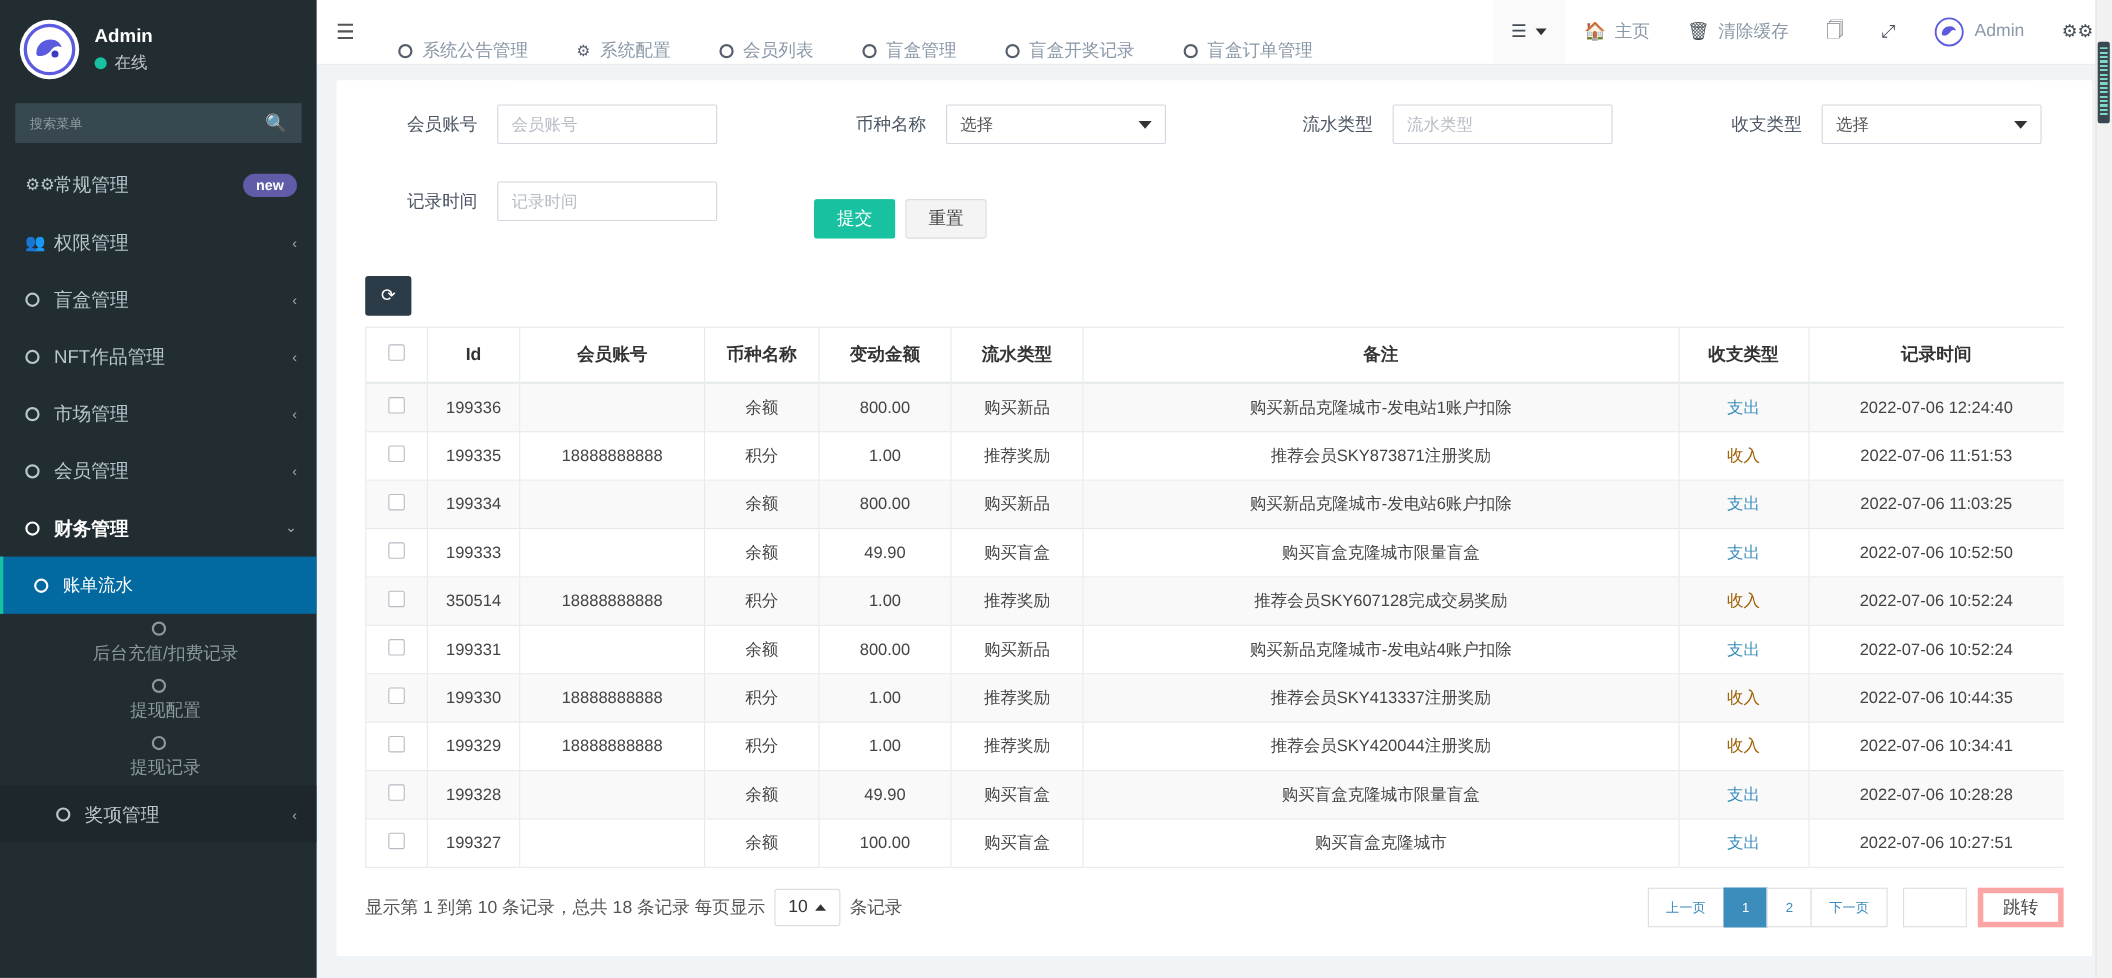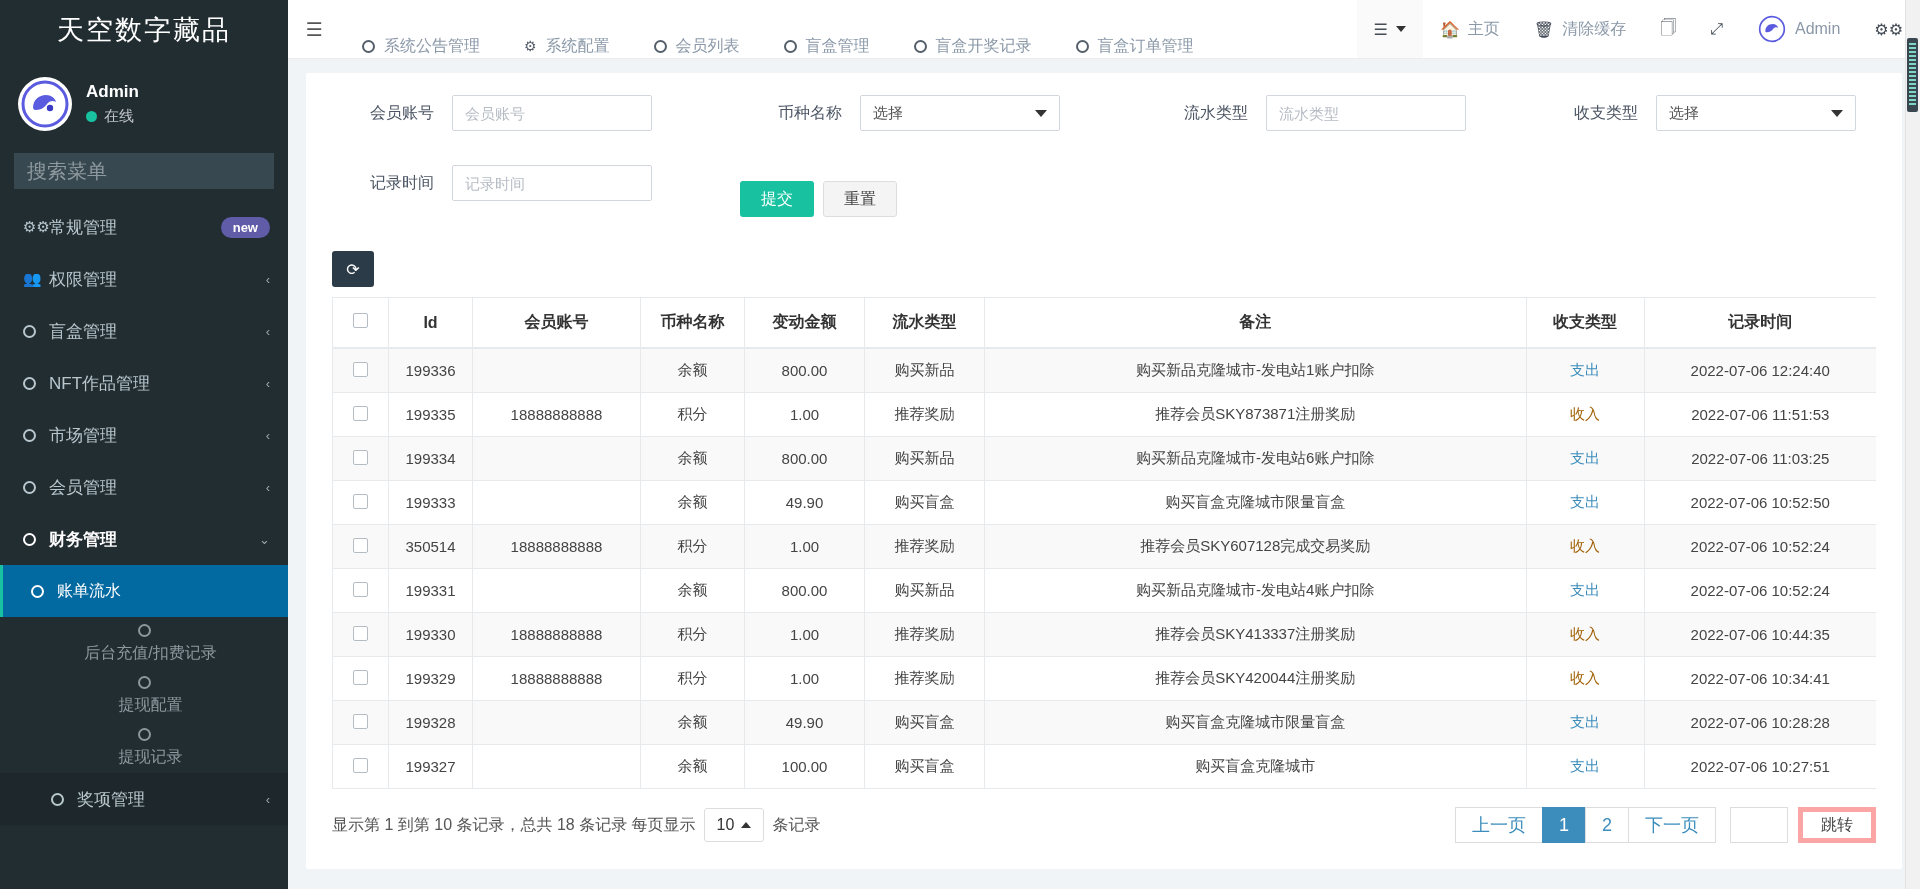--- a/index.html
+++ b/index.html
@@ -46,21 +46,21 @@
   .search-box {
     margin: 6px 14px 12px 14px;
     height: 36px;
     background: #374850;
     border: 1px solid #374850;
     display: flex; align-items: center;
     padding: 0 12px;
   }
   .search-box input {
     flex: 1; background: transparent; border: none; outline: none;
-    color: #c7ccd1; font-size: 20px;
+    color: #c7ccd1; font-size: 12px;
     font-family: "Liberation Sans", sans-serif;
   }
   .search-box input::placeholder { color: #8f9a9f; }
   .search-ico { color: #8f9a9f; font-size: 16px; }
 
   .menu { list-style: none; }
   .menu-item {
     display: flex; align-items: center;
     height: 52px;
     padding: 0 18px 0 20px;
@@ -214,21 +214,21 @@
   .pagesize {
     border: 1px solid #ddd; background: #fff; border-radius: 3px;
     height: 34px; padding: 0 12px; font-size: 16px; color: #333;
     display: inline-flex; align-items: center; gap: 7px; cursor: pointer;
   }
   .caret-up { width:0;height:0;border-left:5px solid transparent;border-right:5px solid transparent;border-bottom:6px solid #333; }
   .pager { display: flex; align-items: center; gap: 0; }
   .pg {
     height: 36px; min-width: 40px; padding: 0 16px;
     border: 1px solid #ddd; background: #fff; color: #3c8dbc;
-    font-size: 18px; display: flex; align-items: center; justify-content: center;
+    font-size: 12px; display: flex; align-items: center; justify-content: center;
     margin-left: -1px; cursor: pointer;
   }
   .pg.active { background: #3c8dbc; color: #fff; border-color: #3c8dbc; }
   .pg-input {
     width: 58px; height: 36px; border: 1px solid #ddd; margin-left: 14px;
     background: #fff; outline: none;
   }
   .pg-jump {
     height: 36px; padding: 0 18px; border: 5px solid #fca5a5; background: #fff;
     color: #444; font-size: 16px; margin-left: 10px; cursor: pointer;
@@ -246,21 +246,20 @@
   }
   .rail-thumb::after{
     content:""; position:absolute; left:2px; right:2px; top:5px; bottom:5px;
     background: repeating-linear-gradient(to bottom,#7fd6c2 0 2px,#3a4750 2px 4px);
   }
 </style>
 </head>
 <body>
 
 <aside class="sidebar">
-  <div class="brand">天空数字藏品</div>
 
   <div class="user-panel">
     <div class="avatar">
       <svg width="50" height="50" viewBox="0 0 50 50">
         <circle cx="25" cy="25" r="22" fill="#fff" stroke="#5b5be0" stroke-width="3"></circle>
         <path d="M13 29c0-8 6-13 13-13 5 0 9 3 10 7-3-2-7-1-9 2-2 3-6 6-11 6-1 0-2 0-3-2z" fill="#5b5be0"></path>
         <circle cx="30" cy="29" r="3.2" fill="#3a3ac4"></circle>
       </svg>
     </div>
     <div class="user-meta">

